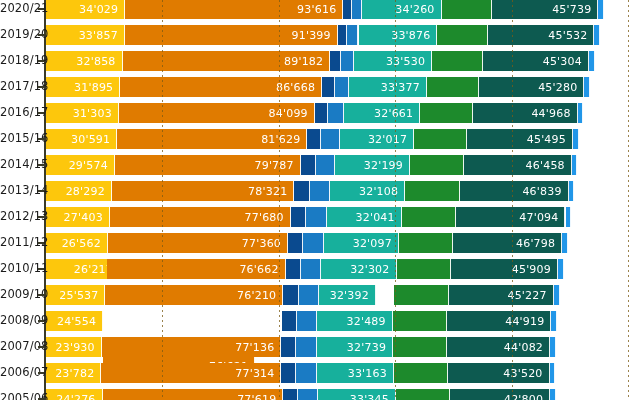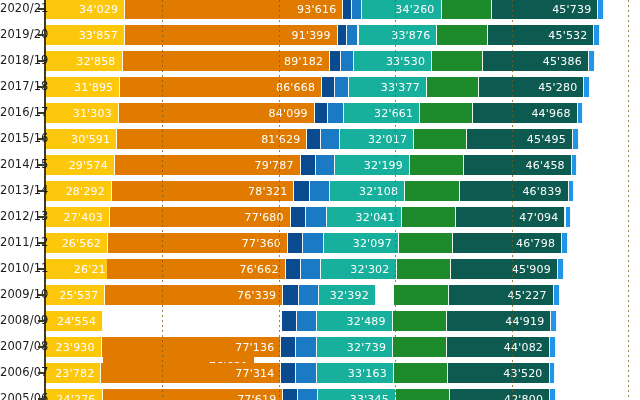--- a/index.html
+++ b/index.html
@@ -104,21 +104,21 @@
           <div class="seg s1" style="left: 76.5398px; width: 207.742px; background: rgb(224, 123, 0);">
             <span class="val">89'182</span>
           </div>
           <div class="seg s2" style="left: 284.281px; width: 10.7153px; background: rgb(10, 74, 143);"></div>
           <div class="seg s3" style="left: 294.997px; width: 13.0447px; background: rgb(26, 123, 196);"></div>
           <div class="seg s4" style="left: 308.041px; width: 78.1052px; background: rgb(23, 176, 156);">
             <span class="val">33'530</span>
           </div>
           <div class="seg s5" style="left: 386.147px; width: 51.2471px; background: rgb(29, 138, 44);"></div>
           <div class="seg s6" style="left: 437.394px; width: 105.532px; background: rgb(13, 90, 80);">
-            <span class="val">45'386</span>
+            <span class="val">45'304</span>
           </div>
           <div class="seg s7" style="left: 542.925px; width: 5.59059px; background: rgb(33, 150, 232);"></div>
         </div>
       </div>
       <div class="row" style="top: 77px;">
         <div class="bar">
           <div class="seg s0" style="left: 0px; width: 74.2966px; background: rgb(253, 199, 12); padding-left: 15px;">
             <span class="val">31'895</span>
           </div>
           <div class="seg s1" style="left: 74.2966px; width: 201.885px; background: rgb(224, 123, 0);">
@@ -275,21 +275,21 @@
           </div>
           <div class="seg s7" style="left: 511.981px; width: 5.59059px; background: rgb(33, 150, 232);"></div>
         </div>
       </div>
       <div class="row" style="top: 285px;">
         <div class="bar">
           <div class="seg s0" style="left: 0px; width: 59.4862px; background: rgb(253, 199, 12);">
             <span class="val">25'537</span>
           </div>
           <div class="seg s1" style="left: 59.4862px; width: 177.825px; background: rgb(224, 123, 0);">
-            <span class="val">76'339</span>
+            <span class="val">76'210</span>
           </div>
           <div class="seg s2" style="left: 237.311px; width: 15.3741px; background: rgb(10, 74, 143);"></div>
           <div class="seg s3" style="left: 252.685px; width: 20.2659px; background: rgb(26, 123, 196);"></div>
           <div class="seg s4" style="left: 272.951px; width: 57px; background: rgb(23, 176, 156); text-decoration: underline;">
             <span class="val">32'392</span>
           </div>
           <div class="seg s5" style="left: 348.405px; width: 54.2753px; background: rgb(29, 138, 44);"></div>
           <div class="seg s6" style="left: 402.681px; width: 105px; background: rgb(13, 90, 80);">
             <span class="val">45'227</span>
           </div>

